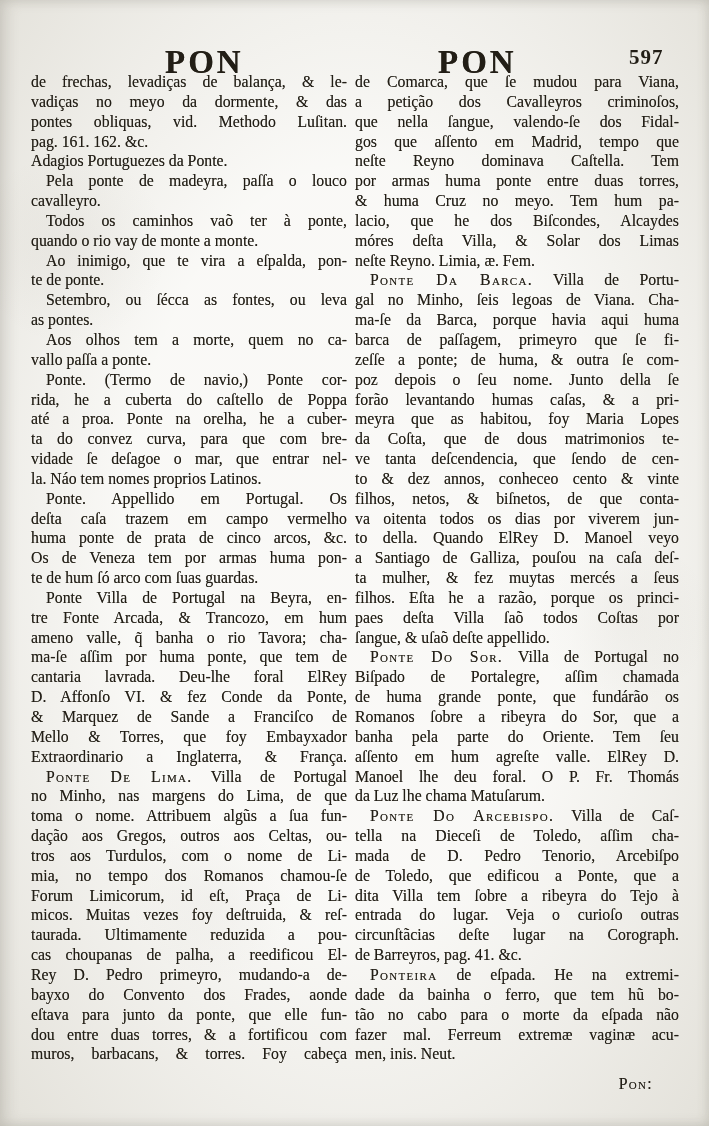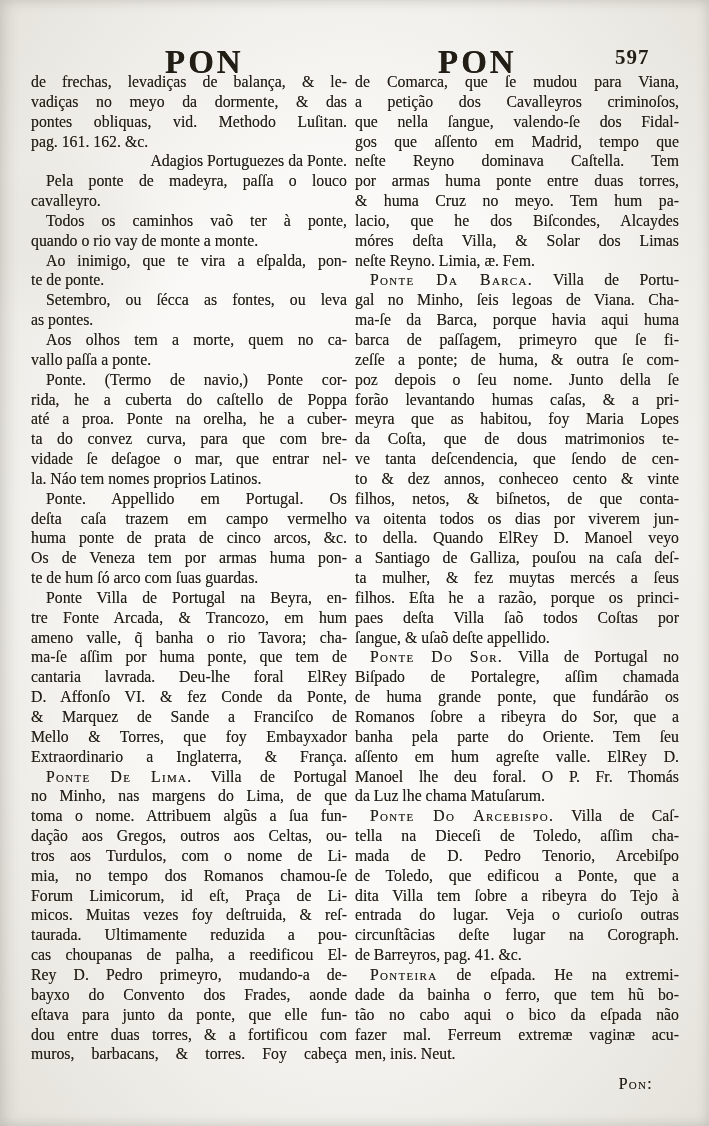--- a/index.html
+++ b/index.html
@@ -19,37 +19,37 @@
     overflow:hidden;
   }
   .running-title {
     position:absolute; top:44px;
     font-size:33px; font-weight:700; letter-spacing:3px;
     text-shadow: 0 0 .5px rgba(30,25,15,.7);
   }
   .title-left  { left:165px; }
   .title-right { left:438px; }
   .page-num {
-    position:absolute; top:45px; left:615px;
+    position:absolute; top:45px; left:629px;
     font-size:21px; font-weight:700; letter-spacing:1px;
   }
   .columns {
     position:absolute; top:72px; left:31px;
     display:flex; gap:8px;
   }
   .col { display:block; }
   .col-left  { width:316px; }
   .col-right { width:324px; }
   .line {
     font-size:15.8px; line-height:19.85px; height:19.85px;
     overflow:hidden;
     text-shadow: 0 0 .4px rgba(30,25,15,.55);
   }
   .line.justify { text-align:justify; text-align-last:justify; }
-  .line.center  { text-align:right; }
+  .line.center  { text-align:left; }
   .line.right   { text-align:right; padding-right:26px; margin-top:10px; }
   .line.indent  { text-indent:15px; }
   .it { }
   .sc { font-variant:small-caps; letter-spacing:1.3px; }
 </style>
 </head>
 <body>
 
 <div class="page">
   <div class="running-title title-left">PON</div>
@@ -150,19 +150,19 @@
         <div class="line indent justify"><span class="sc">Ponte Do Arcebispo.</span><span> Villa de Caſ-</span></div>
         <div class="line justify"><span>tella na Dieceſi de Toledo, aſſim cha-</span></div>
         <div class="line justify"><span>mada de D. Pedro Tenorio, Arcebiſpo</span></div>
         <div class="line justify"><span>de Toledo, que edificou a Ponte, que a</span></div>
         <div class="line justify"><span>dita Villa tem ſobre a ribeyra do Tejo à</span></div>
         <div class="line justify"><span>entrada do lugar. Veja o curioſo outras</span></div>
         <div class="line justify"><span>circunſtãcias deſte lugar na Corograph.</span></div>
         <div class="line"><span>de Barreyros, pag. 41. &amp;c.</span></div>
         <div class="line indent justify"><span class="sc">Ponteira</span><span> de eſpada. He na extremi-</span></div>
         <div class="line justify"><span>dade da bainha o ferro, que tem hũ bo-</span></div>
-        <div class="line justify"><span>tão no cabo aqui o bico da eſpada não</span></div>
+        <div class="line justify"><span>tão no cabo para o morte da eſpada não</span></div>
         <div class="line justify"><span>fazer mal. </span><span class="it">Ferreum extremæ vaginæ acu-</span></div>
         <div class="line"><span class="it">men, inis. Neut.</span></div>
         <div class="line right"><span class="sc">Pon:</span></div>
       </div>
   </div>
 </div>
 
 </body></html>

